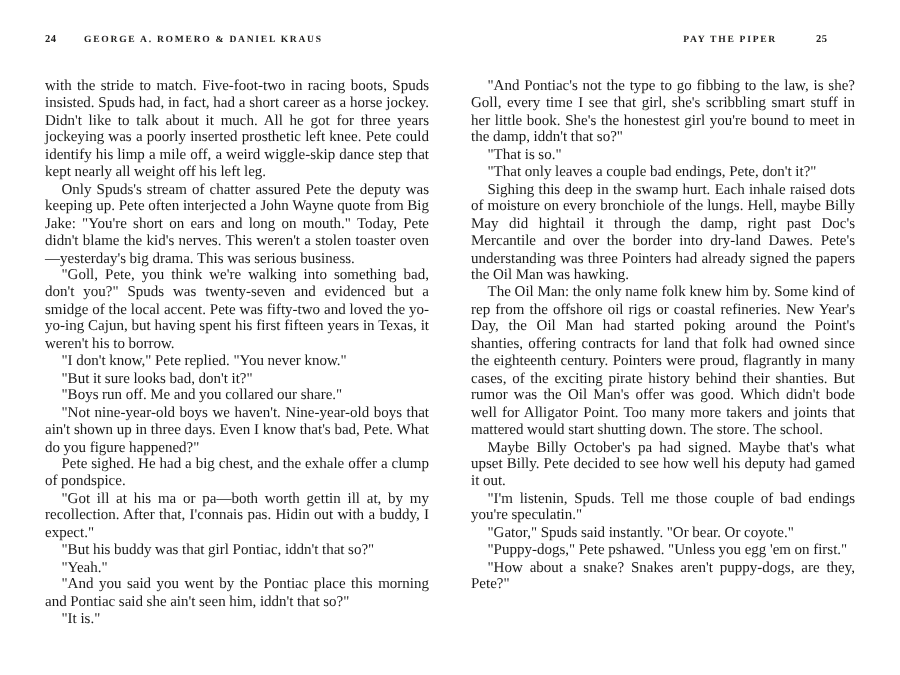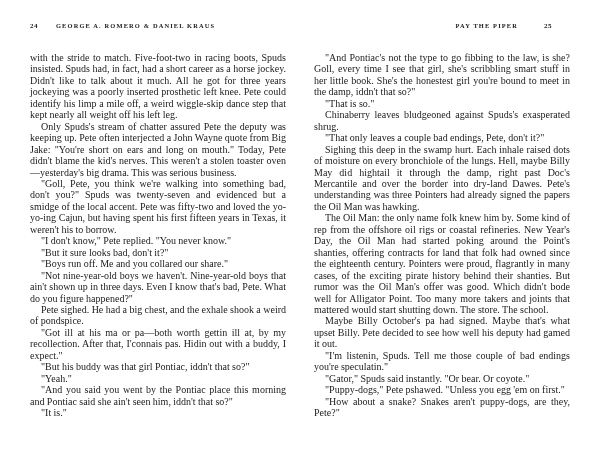--- a/index.html
+++ b/index.html
@@ -90,31 +90,30 @@
 
   <div class="columns">
     <div class="col">
       <p class="body-par noindent">with the stride to match. Five-foot-two in racing boots, Spuds insisted. Spuds had, in fact, had a short career as a horse jockey. Didn't like to talk about it much. All he got for three years jockeying was a poorly inserted prosthetic left knee. Pete could identify his limp a mile off, a weird wiggle-skip dance step that kept nearly all weight off his left leg.</p>
       <p class="body-par">Only Spuds's stream of chatter assured Pete the deputy was keeping up. Pete often interjected a John Wayne quote from Big Jake: "You're short on ears and long on mouth." Today, Pete didn't blame the kid's nerves. This weren't a stolen toaster oven—yesterday's big drama. This was serious business.</p>
       <p class="body-par">"Goll, Pete, you think we're walking into something bad, don't you?" Spuds was twenty-seven and evidenced but a smidge of the local accent. Pete was fifty-two and loved the yo-yo-ing Cajun, but having spent his first fifteen years in Texas, it weren't his to borrow.</p>
       <p class="body-par">"I don't know," Pete replied. "You never know."</p>
       <p class="body-par">"But it sure looks bad, don't it?"</p>
       <p class="body-par">"Boys run off. Me and you collared our share."</p>
       <p class="body-par">"Not nine-year-old boys we haven't. Nine-year-old boys that ain't shown up in three days. Even I know that's bad, Pete. What do you figure happened?"</p>
-      <p class="body-par">Pete sighed. He had a big chest, and the exhale shook a weird of pondspice.</p>
+      <p class="body-par">Pete sighed. He had a big chest, and the exhale offer a clump of pondspice.</p>
       <p class="body-par">"Got ill at his ma or pa—both worth gettin ill at, by my recollection. After that, I'connais pas. Hidin out with a buddy, I expect."</p>
       <p class="body-par">"But his buddy was that girl Pontiac, iddn't that so?"</p>
       <p class="body-par">"Yeah."</p>
       <p class="body-par">"And you said you went by the Pontiac place this morning and Pontiac said she ain't seen him, iddn't that so?"</p>
       <p class="body-par">"It is."</p>
     </div>
     <div class="col">
       <p class="body-par">"And Pontiac's not the type to go fibbing to the law, is she? Goll, every time I see that girl, she's scribbling smart stuff in her little book. She's the honestest girl you're bound to meet in the damp, iddn't that so?"</p>
       <p class="body-par">"That is so."</p>
-      <p class="body-par">Chinaberry leaves bludgeoned against Spuds's exasperated shrug.</p>
       <p class="body-par">"That only leaves a couple bad endings, Pete, don't it?"</p>
       <p class="body-par">Sighing this deep in the swamp hurt. Each inhale raised dots of moisture on every bronchiole of the lungs. Hell, maybe Billy May did hightail it through the damp, right past Doc's Mercantile and over the border into dry-land Dawes. Pete's understanding was three Pointers had already signed the papers the Oil Man was hawking.</p>
       <p class="body-par">The Oil Man: the only name folk knew him by. Some kind of rep from the offshore oil rigs or coastal refineries. New Year's Day, the Oil Man had started poking around the Point's shanties, offering contracts for land that folk had owned since the eighteenth century. Pointers were proud, flagrantly in many cases, of the exciting pirate history behind their shanties. But rumor was the Oil Man's offer was good. Which didn't bode well for Alligator Point. Too many more takers and joints that mattered would start shutting down. The store. The school.</p>
       <p class="body-par">Maybe Billy October's pa had signed. Maybe that's what upset Billy. Pete decided to see how well his deputy had gamed it out.</p>
       <p class="body-par">"I'm listenin, Spuds. Tell me those couple of bad endings you're speculatin."</p>
       <p class="body-par">"Gator," Spuds said instantly. "Or bear. Or coyote."</p>
       <p class="body-par">"Puppy-dogs," Pete pshawed. "Unless you egg 'em on first."</p>
       <p class="body-par">"How about a snake? Snakes aren't puppy-dogs, are they, Pete?"</p>
     </div>
   </div>

